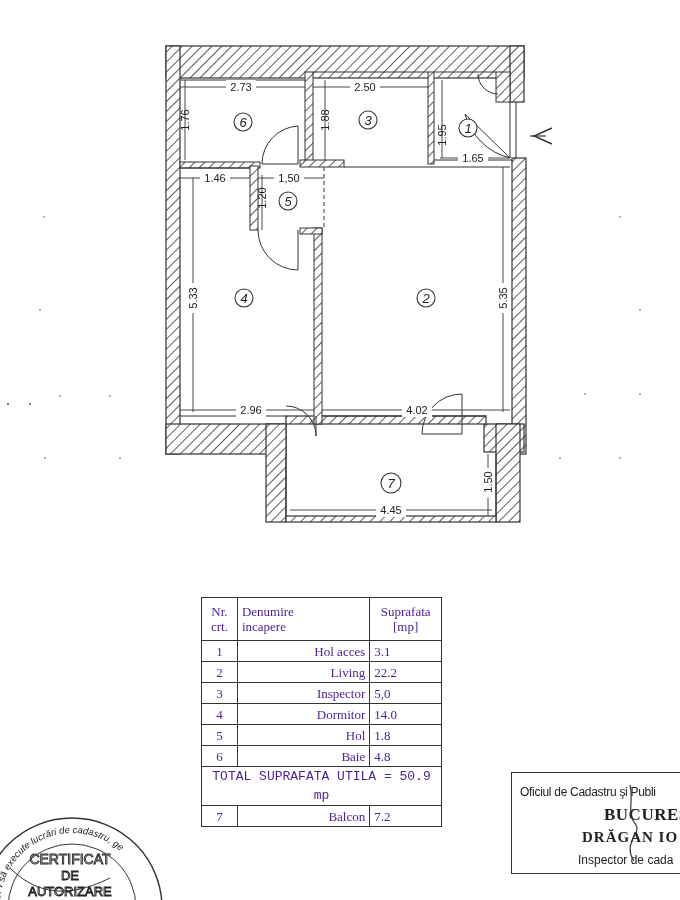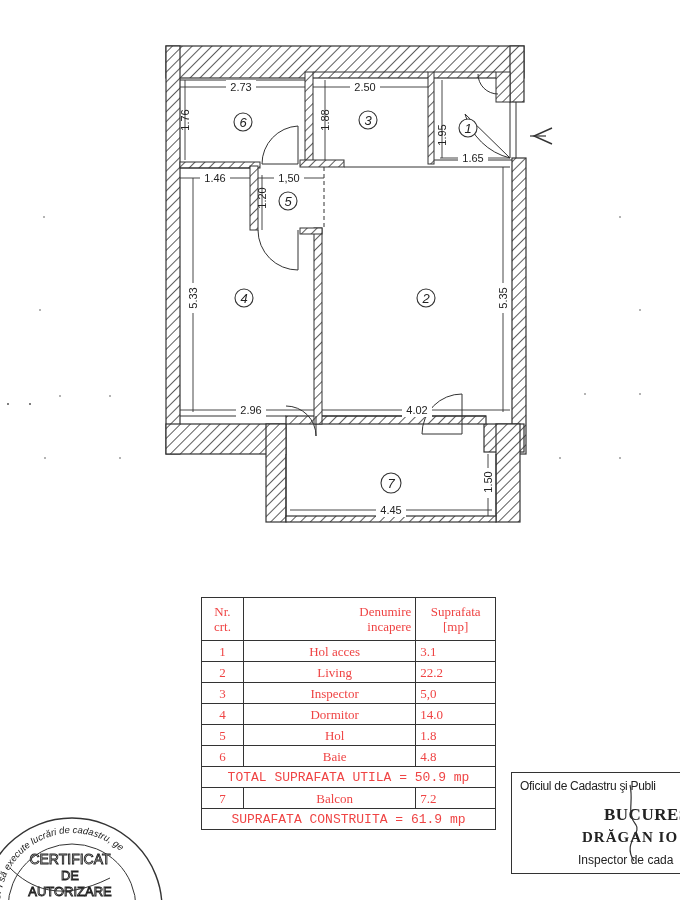--- a/index.html
+++ b/index.html
@@ -1,32 +1,32 @@
 <!DOCTYPE html>
 <html><head>
 <meta charset="utf-8">
 <style>
   html, body { margin:0; padding:0; background:#ffffff; }
   body { width:680px; height:900px; position:relative; overflow:hidden; font-family:"Liberation Sans", sans-serif; color:#222; }
   #plan { position:absolute; left:0; top:0; width:680px; height:560px; }
   .dim { font-family:"Liberation Sans", sans-serif; font-size:11px; fill:#222; }
   .num { font-family:"Liberation Sans", sans-serif; font-size:13px; font-style:italic; fill:#222; }
 
-  #area-table { position:absolute; left:201px; top:597px; width:295px; border-collapse:collapse;
-    font-family:"Liberation Serif", serif; font-size:13px; color:#ef4444; }
+  #area-table { position:absolute; left:201px; top:597px; width:241px; border-collapse:collapse;
+    font-family:"Liberation Serif", serif; font-size:13px; color:#4c1d95; }
   #area-table td { border:1.5px solid #333; padding:0 4px; height:20px; line-height:19px; }
   #area-table .c-nr { width:34px; text-align:center; }
-  #area-table .c-name { width:160px; text-align:center; padding-left:14px; }
+  #area-table .c-name { width:160px; text-align:right; padding-left:14px; }
   #area-table .c-area { width:72px; }
   #area-table .hdr td { height:42px; line-height:15px; text-align:center; padding-left:4px; }
   #area-table .tot td { text-align:center;font-family:Liberation Mono, monospace; }
 
   #stamp-ocpi { position:absolute; right:-4px; top:772px; width:172px; height:100px;
     border:1.5px solid #333; border-right:none; font-family:"Liberation Sans", sans-serif; color:#222; }
-  #stamp-ocpi .l1 { position:absolute; left:8px; top:6px; font-size:12px; white-space:nowrap; letter-spacing:-0.3px;text-align:center; }
+  #stamp-ocpi .l1 { position:absolute; left:8px; top:12px; font-size:12px; white-space:nowrap; letter-spacing:-0.3px;text-align:center; }
   #stamp-ocpi .l2 { position:absolute; left:92px; top:32px; font-size:17px; font-weight:bold; font-family:"Liberation Serif", serif; letter-spacing:0.5px; }
   #stamp-ocpi .l3 { position:absolute; left:70px; top:56px; font-size:15px; font-weight:bold; font-family:"Liberation Serif", serif; letter-spacing:1px; }
   #stamp-ocpi .l4 { position:absolute; left:66px; top:80px; font-size:12px; white-space:nowrap; }
 
   #cert-stamp { position:absolute; left:-30px; top:808px; width:200px; height:200px; }
 </style>
 </head>
 <body>
 
 <svg id="plan" viewBox="0 0 680 560" xmlns="http://www.w3.org/2000/svg">
@@ -195,21 +195,21 @@
       <circle cx="620" cy="217" r="0.8"></circle>
     <circle cx="40" cy="310" r="0.8"></circle>
       <circle cx="640" cy="310" r="0.8"></circle>
   </g>
 </svg>
 
 <table id="area-table">
   <tbody>
       <tr class="hdr">
     <td class="c-nr"><span>Nr.</span><br><span>crt.</span></td>
-    <td class="c-name" style="text-align:right;"><span>Denumire</span><br><span>incapere</span></td>
+    <td class="c-name" style="text-align:left;"><span>Denumire</span><br><span>incapere</span></td>
     <td class="c-area"><span>Suprafata</span><br><span>[mp]</span></td>
   </tr>
   <tr>
     <td class="c-nr">1</td>
     <td class="c-name">Hol acces</td>
     <td class="c-area">3.1</td>
   </tr>
   <tr>
     <td class="c-nr">2</td>
     <td class="c-name">Living</td>
@@ -235,23 +235,20 @@
     <td class="c-name">Baie</td>
     <td class="c-area">4.8</td>
   </tr>
   <tr class="tot">
     <td colspan="3">TOTAL SUPRAFATA UTILA = 50.9 mp</td>
   </tr>
   <tr>
     <td class="c-nr">7</td>
     <td class="c-name">Balcon</td>
     <td class="c-area">7.2</td>
-  </tr>
-  <tr class="tot">
-    <td colspan="3">SUPRAFATA CONSTRUITA = 61.9 mp</td>
   </tr>
 </tbody>
   </table>
 
 <div id="stamp-ocpi">
   <div class="l1">Oficiul de Cadastru şi Publi</div>
   <div class="l2">BUCUREST</div>
   <div class="l3">DRĂGAN IO</div>
   <div class="l4">Inspector de cada</div>
   <svg style="position:absolute;left:100px;top:10px;" width="40" height="80">

